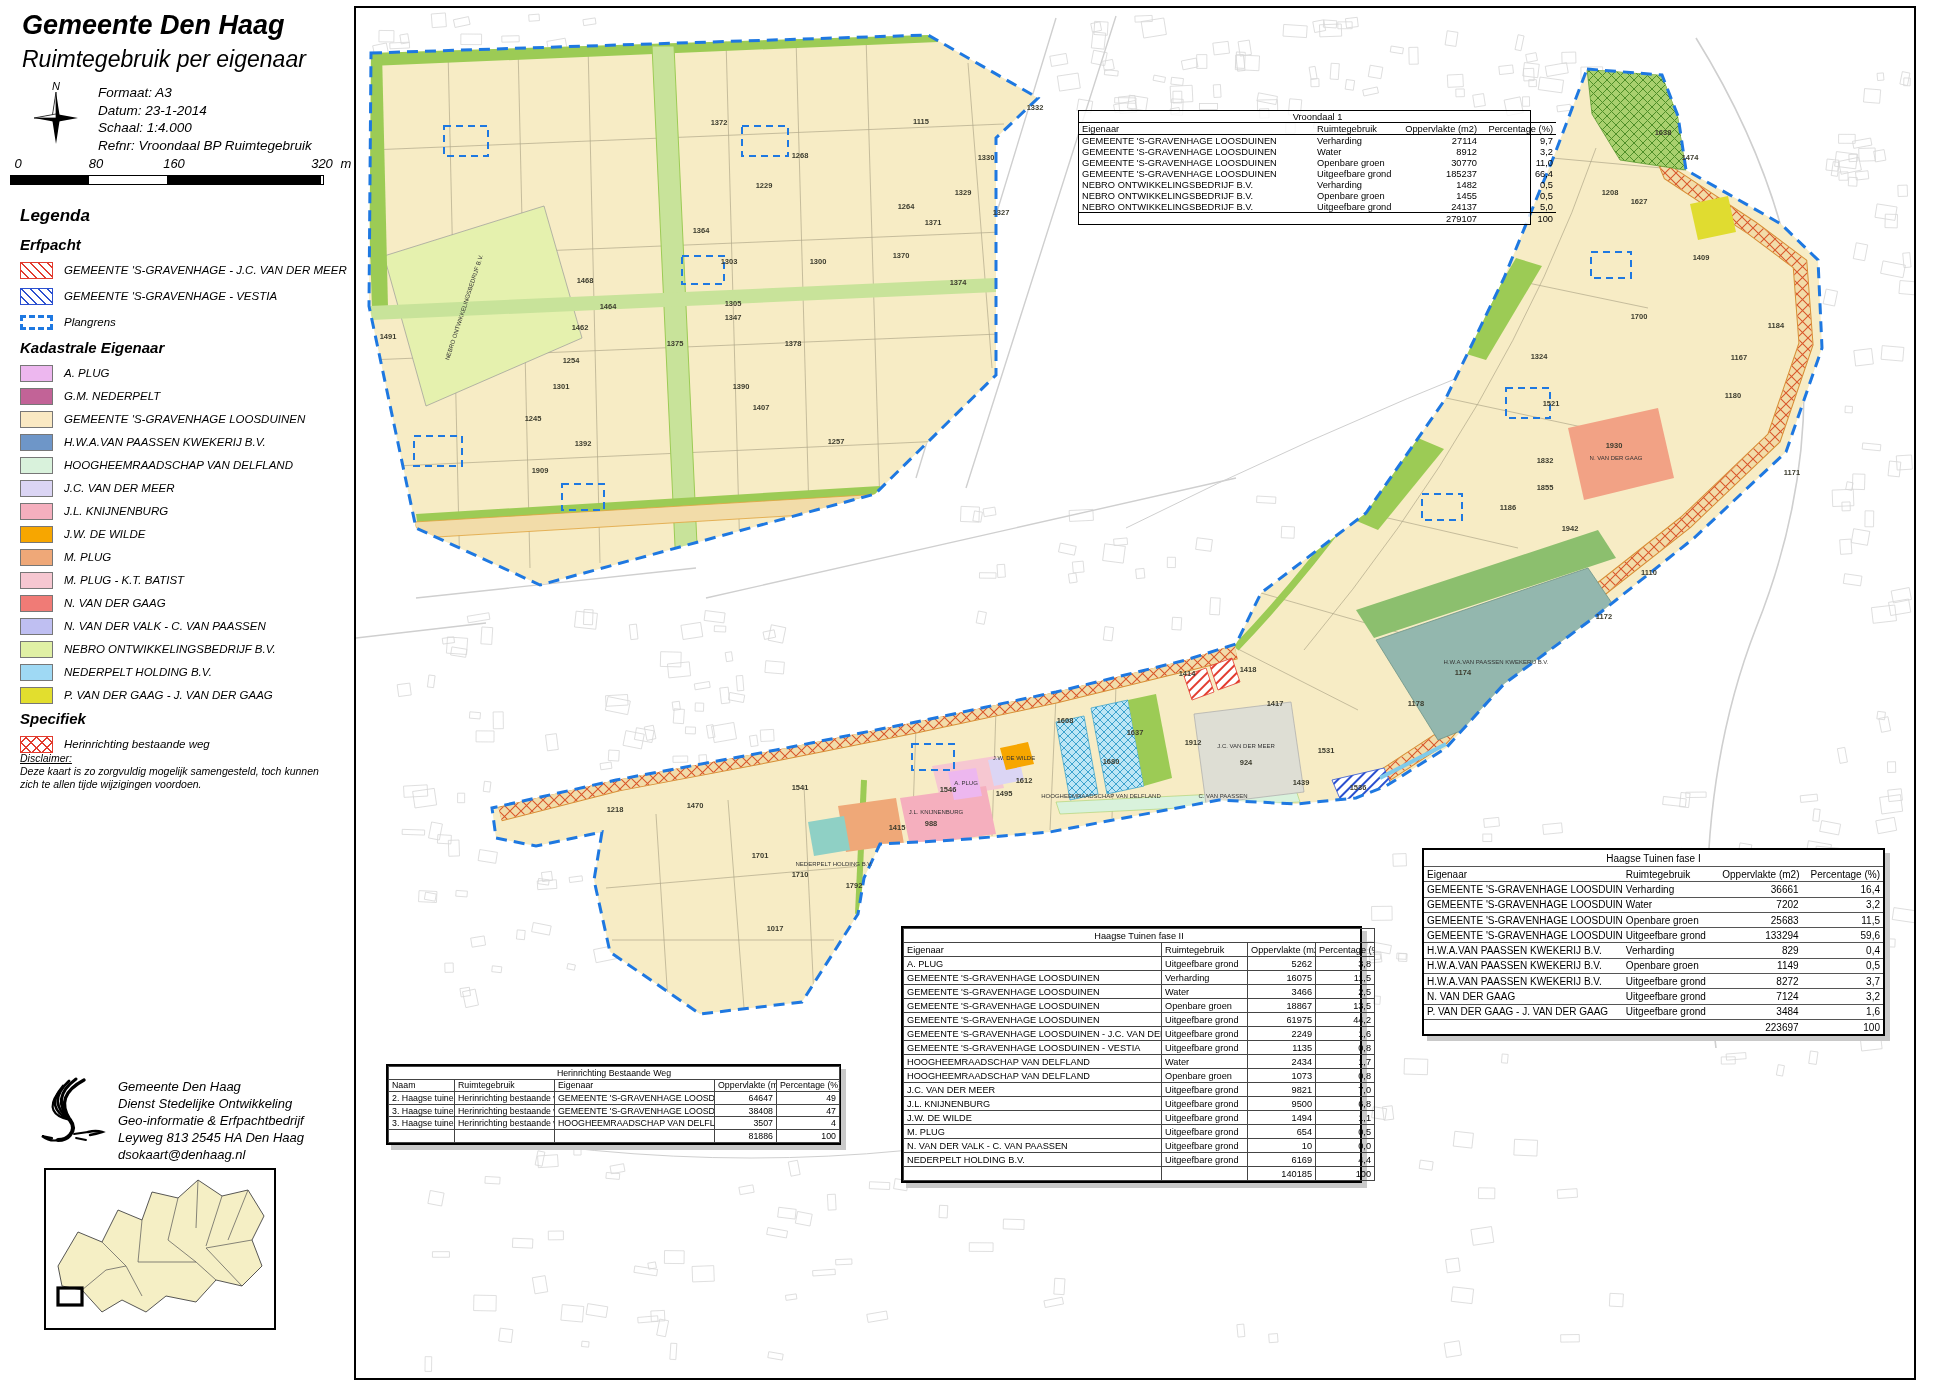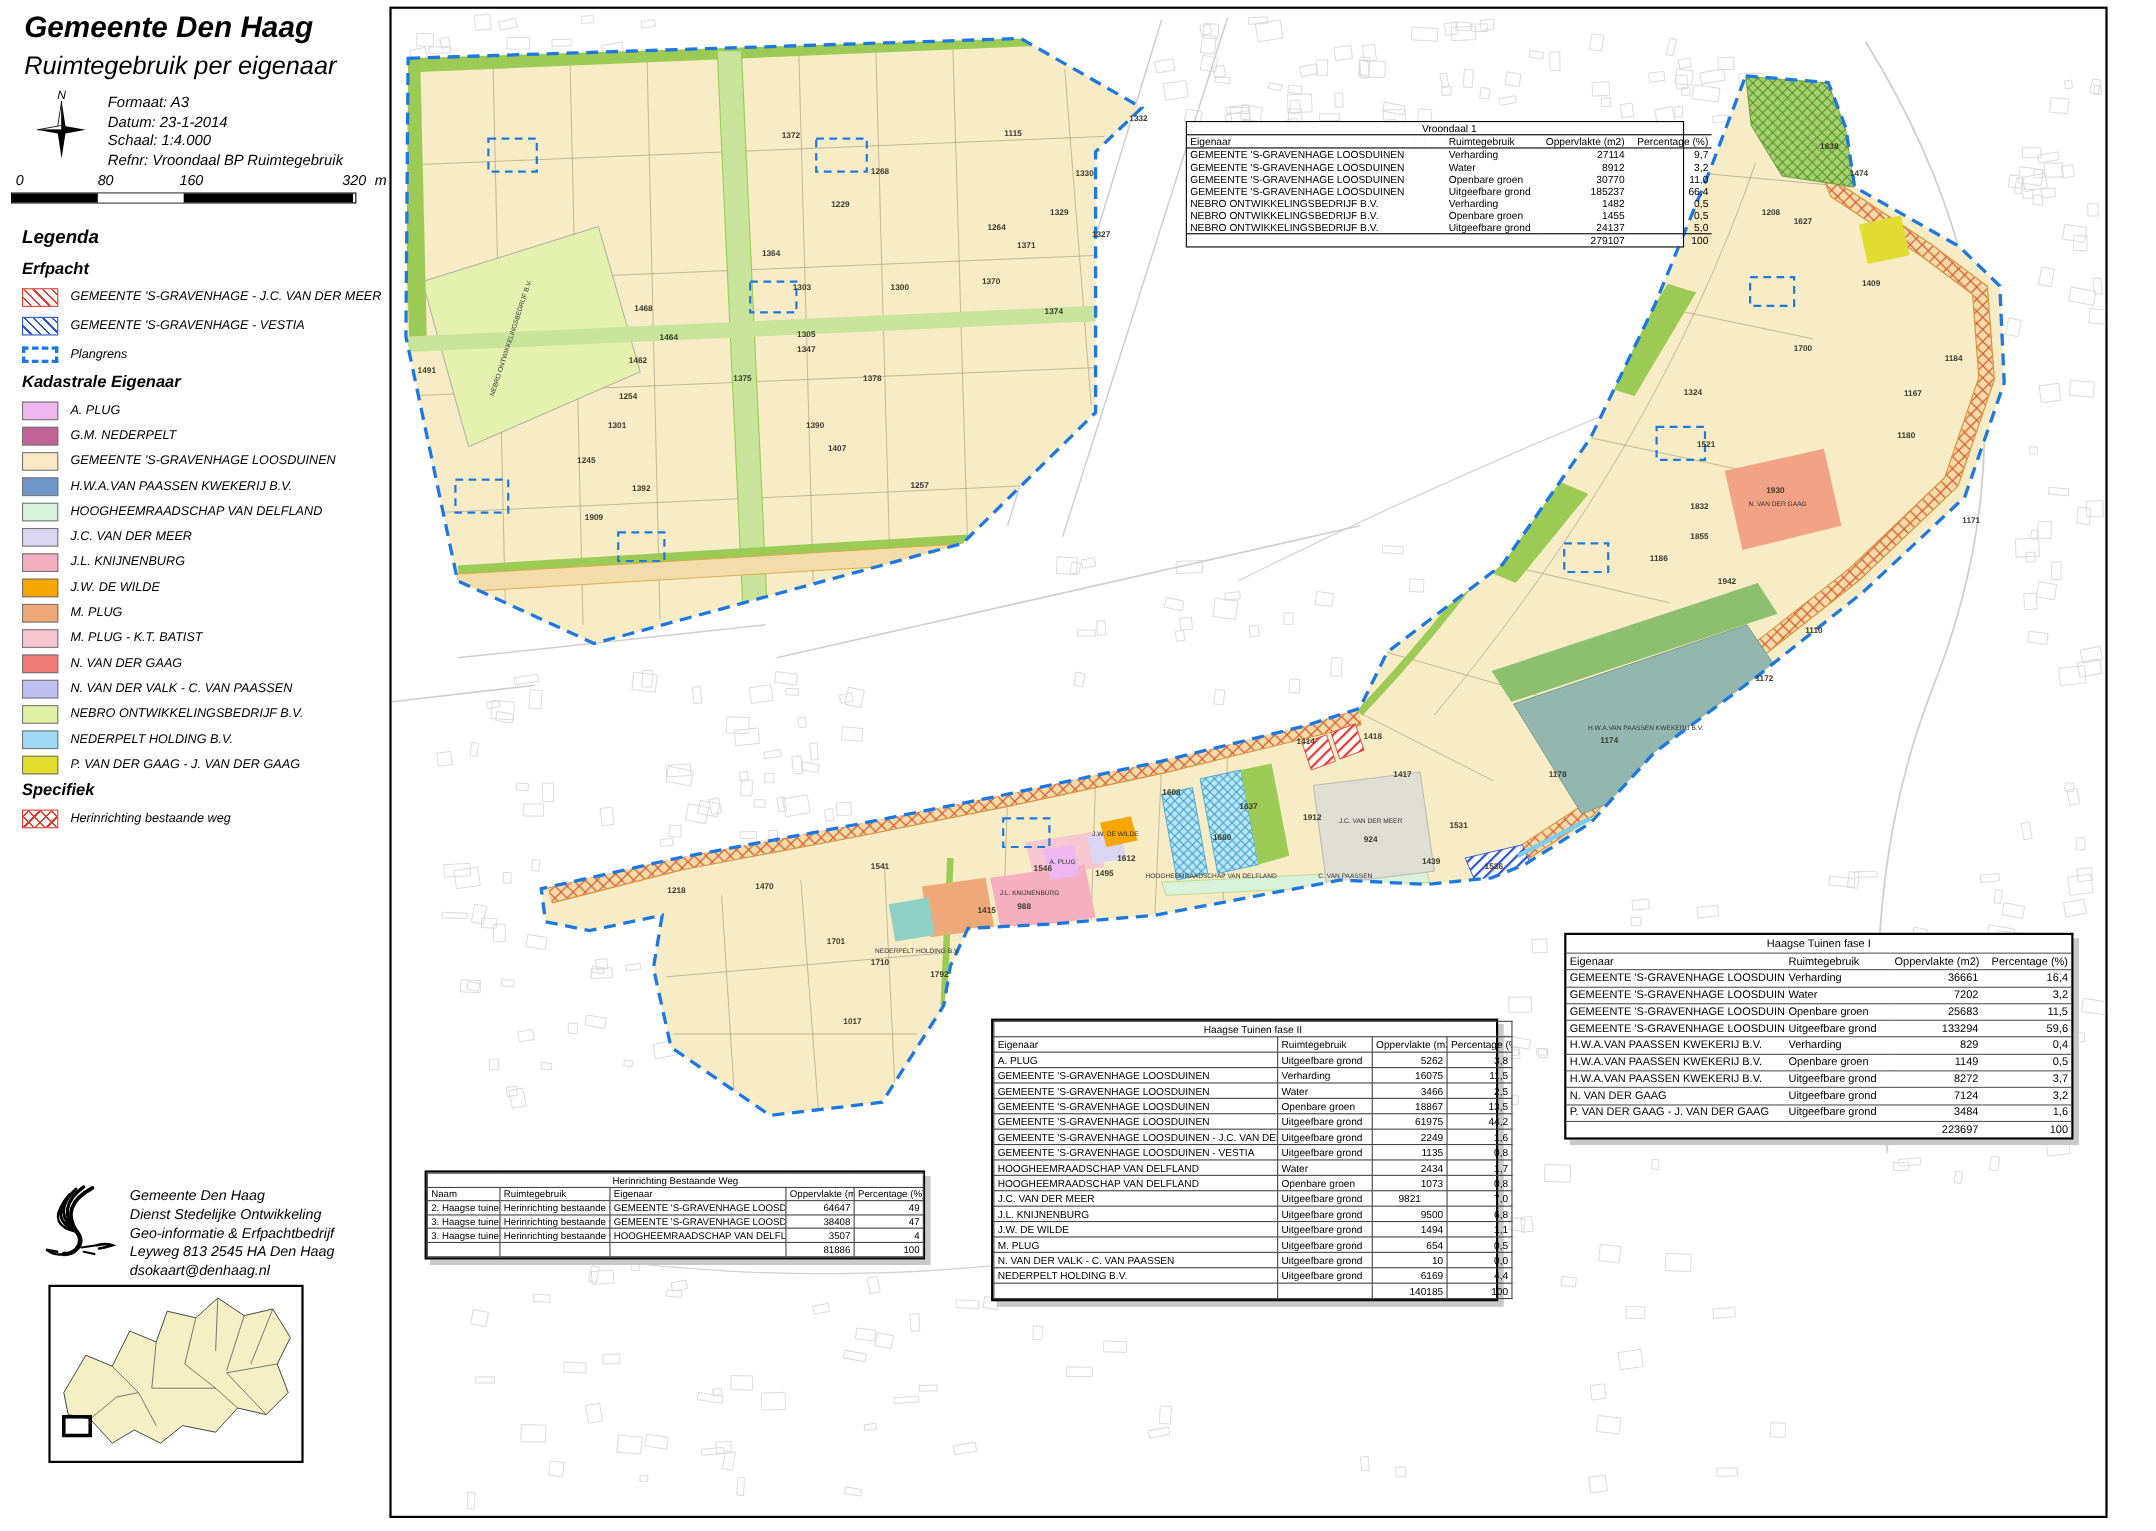--- a/index.html
+++ b/index.html
@@ -178,20 +178,24 @@
           <span class="lg-label">P. VAN DER GAAG - J. VAN DER GAAG</span>
         </div>
         <div class="lg-heading">Specifiek</div>
         <div class="lg-row">
           <span class="sw cross-red"></span>
           <span class="lg-label">Herinrichting bestaande weg</span>
         </div>
       </div>
   </div>
 
+  <div class="disclaimer">
+    <span class="disc-h">Disclaimer:</span><br>
+    <span>Deze kaart is zo zorgvuldig mogelijk samengesteld, toch kunnen zich te allen tijde wijzigingen voordoen.</span>
+  </div>
 
   <svg class="addr-logo" width="76" height="76" viewBox="0 0 76 76">
     <g stroke="#000" fill="none" stroke-linecap="round">
       <path d="M34,48 Q18,24 48,8" stroke-width="3.4"></path>
       <path d="M34,48 Q14,26 40,7" stroke-width="3"></path>
       <path d="M34,48 Q10,30 33,9" stroke-width="2.8"></path>
       <path d="M34,48 Q8,36 27,14" stroke-width="2.6"></path>
       <path d="M34,48 Q7,42 22,21" stroke-width="2.2"></path>
       <path d="M34,48 Q40,56 34,63 Q30,68 22,68" stroke-width="4"></path>
       <path d="M22,68 Q14,70 6,64 L16,66" stroke-width="2.2"></path>
@@ -1020,21 +1024,21 @@
           </tr>
           <tr>
             <td style="height: 13px;">HOOGHEEMRAADSCHAP VAN DELFLAND</td>
             <td style="height: 13px;">Openbare groen</td>
             <td class="al-r" style="height: 13px;">1073</td>
             <td class="al-r" style="height: 13px;">0,8</td>
           </tr>
           <tr>
             <td style="height: 13px;">J.C. VAN DER MEER</td>
             <td style="height: 13px;">Uitgeefbare grond</td>
-            <td class="al-r" style="height: 13px; text-align: center;">9821</td>
+            <td class="al-r" style="height: 13px;">9821</td>
             <td class="al-r" style="height: 13px;">7,0</td>
           </tr>
           <tr>
             <td style="height: 13px;">J.L.  KNIJNENBURG</td>
             <td style="height: 13px;">Uitgeefbare grond</td>
             <td class="al-r" style="height: 13px;">9500</td>
             <td class="al-r" style="height: 13px;">6,8</td>
           </tr>
           <tr>
             <td style="height: 13px;">J.W. DE WILDE</td>

